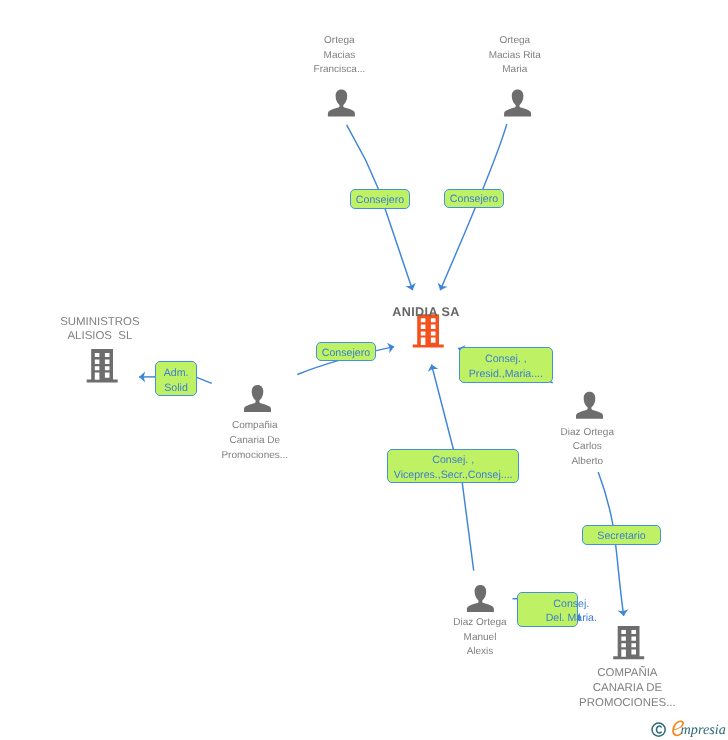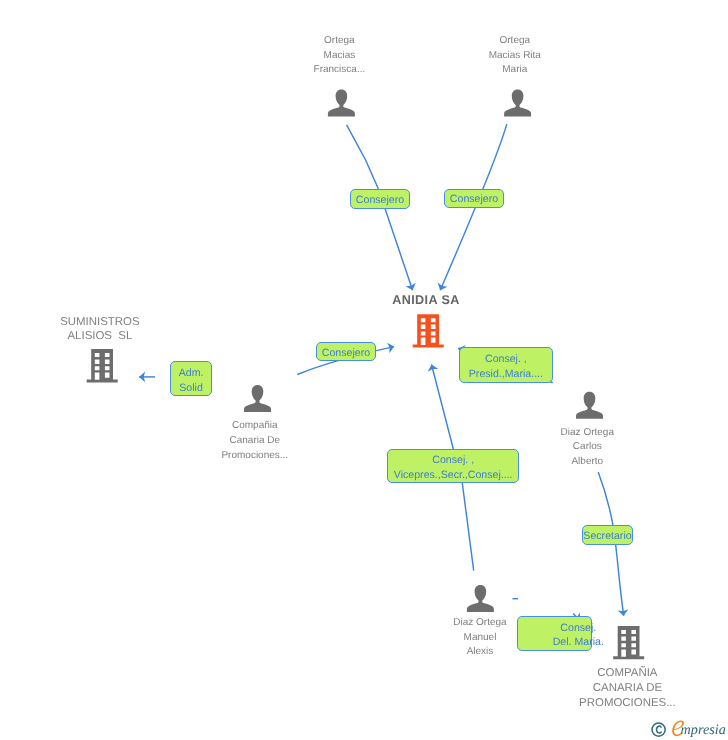--- a/index.html
+++ b/index.html
@@ -75,54 +75,54 @@
         <path d="M13.5,0 C9.9,0 7.7,2.4 7.7,6.6 C7.7,10.4 9.2,13.6 11.1,15.0 C11.5,15.3 11.6,15.6 11.6,16.1 L11.6,16.8 C11.6,17.5 11.2,17.9 10.2,18.2 C7.1,19.1 3.0,20.3 1.4,21.5 C0.4,22.2 0.0,23.1 0.0,24.3 L0.0,27.0 L27.0,27.0 L27.0,24.3 C27.0,23.1 26.6,22.2 25.6,21.5 C24.0,20.3 19.9,19.1 16.8,18.2 C15.8,17.9 15.4,17.5 15.4,16.8 L15.4,16.1 C15.4,15.6 15.5,15.3 15.9,15.0 C17.8,13.6 19.3,10.4 19.3,6.6 C19.3,2.4 17.1,0 13.5,0 Z"></path>
       </g>
       <g transform="translate(613.2,626)" fill="#6d6d6d">
         <path fill-rule="evenodd" d="M4.5,0 h21.8 v30.3 h4.7 v3.0 h-31.0 v-3.0 h4.5 z M8.1,4.0 h4.6 v4.0 h-4.6 z M18.2,4.0 h4.6 v4.0 h-4.6 z M8.1,10.4 h4.6 v4.4 h-4.6 z M18.2,10.4 h4.6 v4.4 h-4.6 z M8.1,17.2 h4.6 v4.0 h-4.6 z M18.2,17.2 h4.6 v4.0 h-4.6 z M8.1,23.4 h4.6 v7.3 h-4.6 z M18.2,23.4 h4.6 v5.2 h-4.6 z"></path>
       </g>
     </svg>
 
   <div id="nodes">
       <div class="nlabel" style="left:189.39999999999998px;top:34px;width:300px;">Ortega<br>Macias<br>Francisca...</div>
       <div class="nlabel" style="left:364.79999999999995px;top:34px;width:300px;">Ortega<br>Macias Rita<br>Maria</div>
-      <div class="nlabel main" style="left:276px;top:293px;width:300px;">ANIDIA SA</div>
+      <div class="nlabel main" style="left:276px;top:305px;width:300px;">ANIDIA SA</div>
       <div class="nlabel co" style="left:-50.099999999999994px;top:314.6px;width:300px;">SUMINISTROS<br>ALISIOS  SL</div>
       <div class="nlabel" style="left:104.80000000000001px;top:419.4px;width:300px;">Compañia<br>Canaria De<br>Promociones...</div>
       <div class="nlabel" style="left:437.29999999999995px;top:425.6px;width:300px;">Diaz Ortega<br>Carlos<br>Alberto</div>
       <div class="nlabel" style="left:330px;top:616px;width:300px;">Diaz Ortega<br>Manuel<br>Alexis</div>
       <div class="nlabel co" style="left:477.4px;top:666.3px;width:300px;">COMPAÑIA<br>CANARIA DE<br>PROMOCIONES...</div>
     </div>
 
   <div id="elabels">
       <div class="ebox" style="left:350px;top:189px;width:60px;height:19.5px;">
         <span>Consejero</span>
       </div>
       <div class="ebox" style="left:444px;top:188.5px;width:60px;height:19.5px;">
         <span>Consejero</span>
       </div>
-      <div class="ebox two" style="left:154.9px;top:361.4px;width:42.3px;height:34.4px;margin-left:15px;">
+      <div class="ebox two" style="left:154.9px;top:361.4px;width:42.3px;height:34.4px;">
         <span>Adm.</span>
         <span>Solid</span>
       </div>
       <div class="ebox" style="left:315.9px;top:342.1px;width:60.2px;height:19.4px;">
         <span>Consejero</span>
       </div>
       <div class="ebox two" style="left:459px;top:347px;width:93.8px;height:35.7px;">
         <span>Consej. ,</span>
         <span>Presid.,Maria....</span>
       </div>
       <div class="ebox two" style="left:386.9px;top:448.9px;width:132.6px;height:34.4px;">
         <span>Consej. ,</span>
         <span>Vicepres.,Secr.,Consej....</span>
       </div>
-      <div class="ebox" style="left:582px;top:525px;width:51px;height:19.8px;">
+      <div class="ebox" style="left:582px;top:525px;width:79px;height:19.8px;">
         <span>Secretario</span>
       </div>
-      <div class="ebox two" style="left:516.8px;top:616px;width:75px;height:34.6px;padding-left:48px;">
+      <div class="ebox two" style="left:516.8px;top:592px;width:61px;height:34.6px;padding-left:48px;">
         <span>Consej.</span>
         <span>Del. Maria.</span>
       </div>
     </div>
 
   <div class="logo" style="left:645px;top:714px;">
     <svg width="83" height="26" viewBox="0 0 83 26">
       <g>
         <circle cx="13.6" cy="15.6" r="6.6" fill="none" stroke="#2c6b77" stroke-width="1.5"></circle>
         <path d="M16.2,13.1 C15.5,12.2 14.5,11.9 13.6,12.2 C12.3,12.6 11.5,13.9 11.5,15.6

